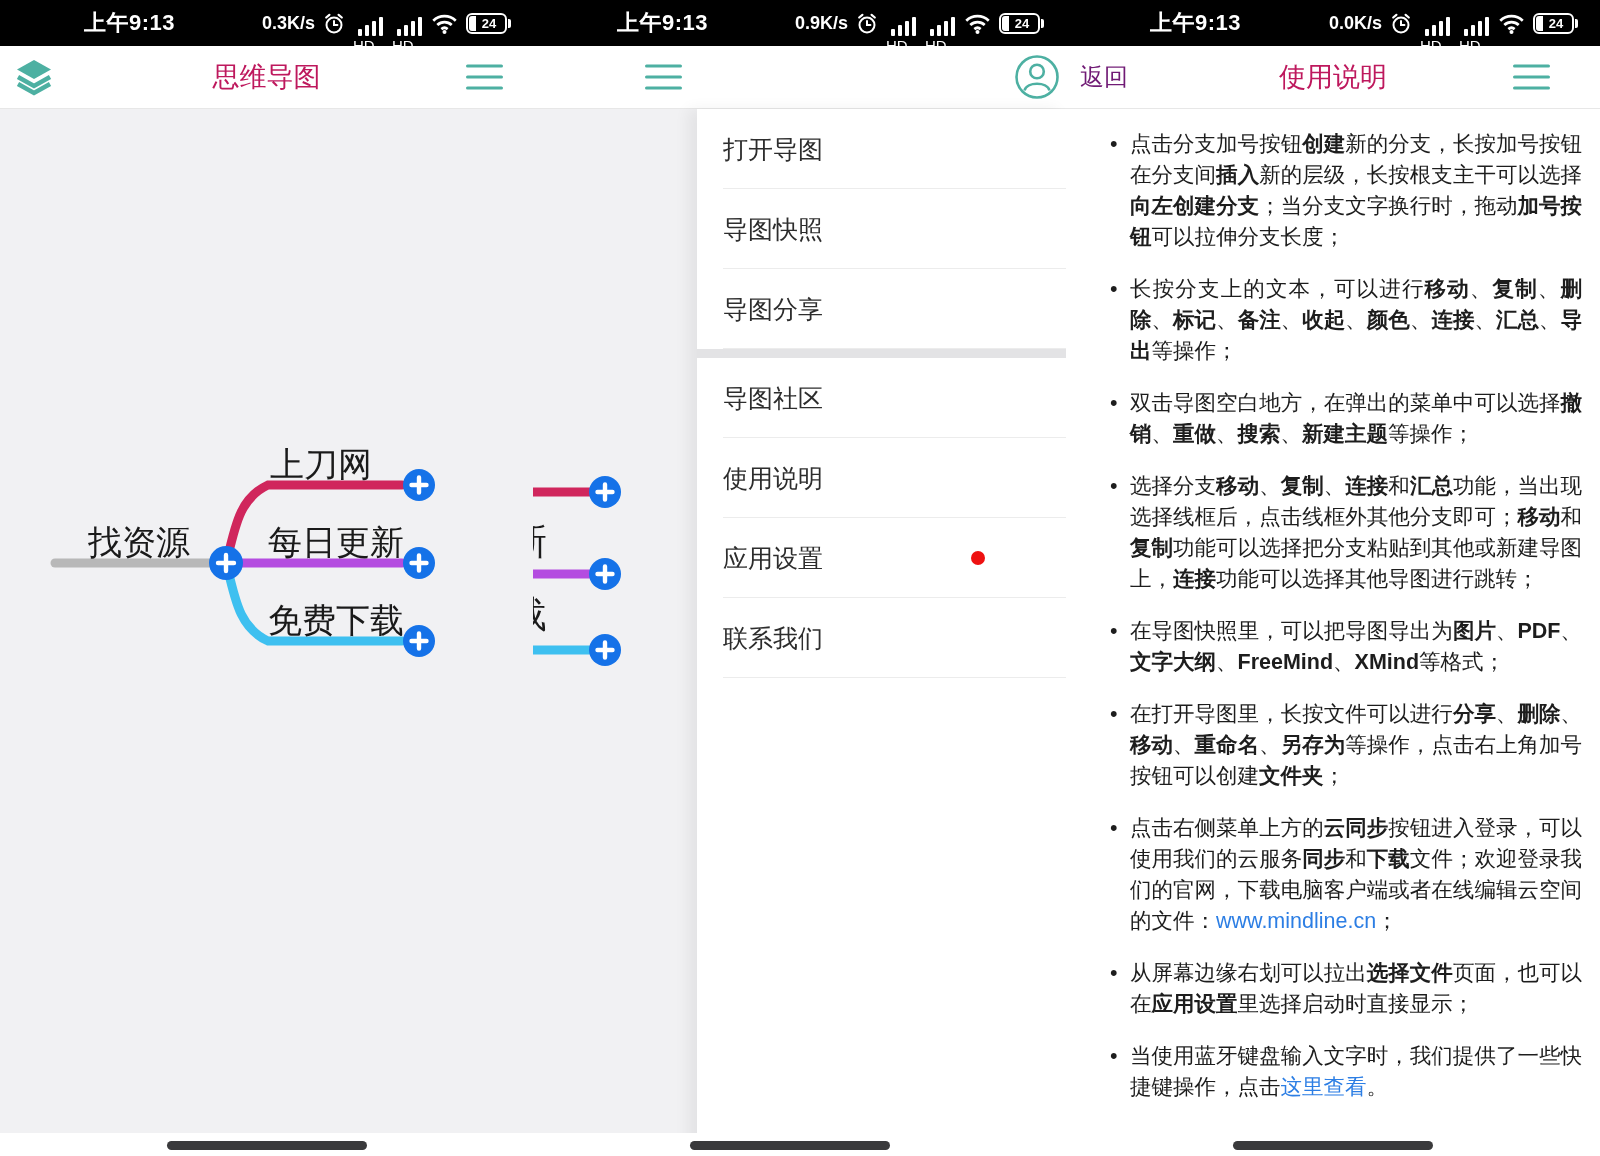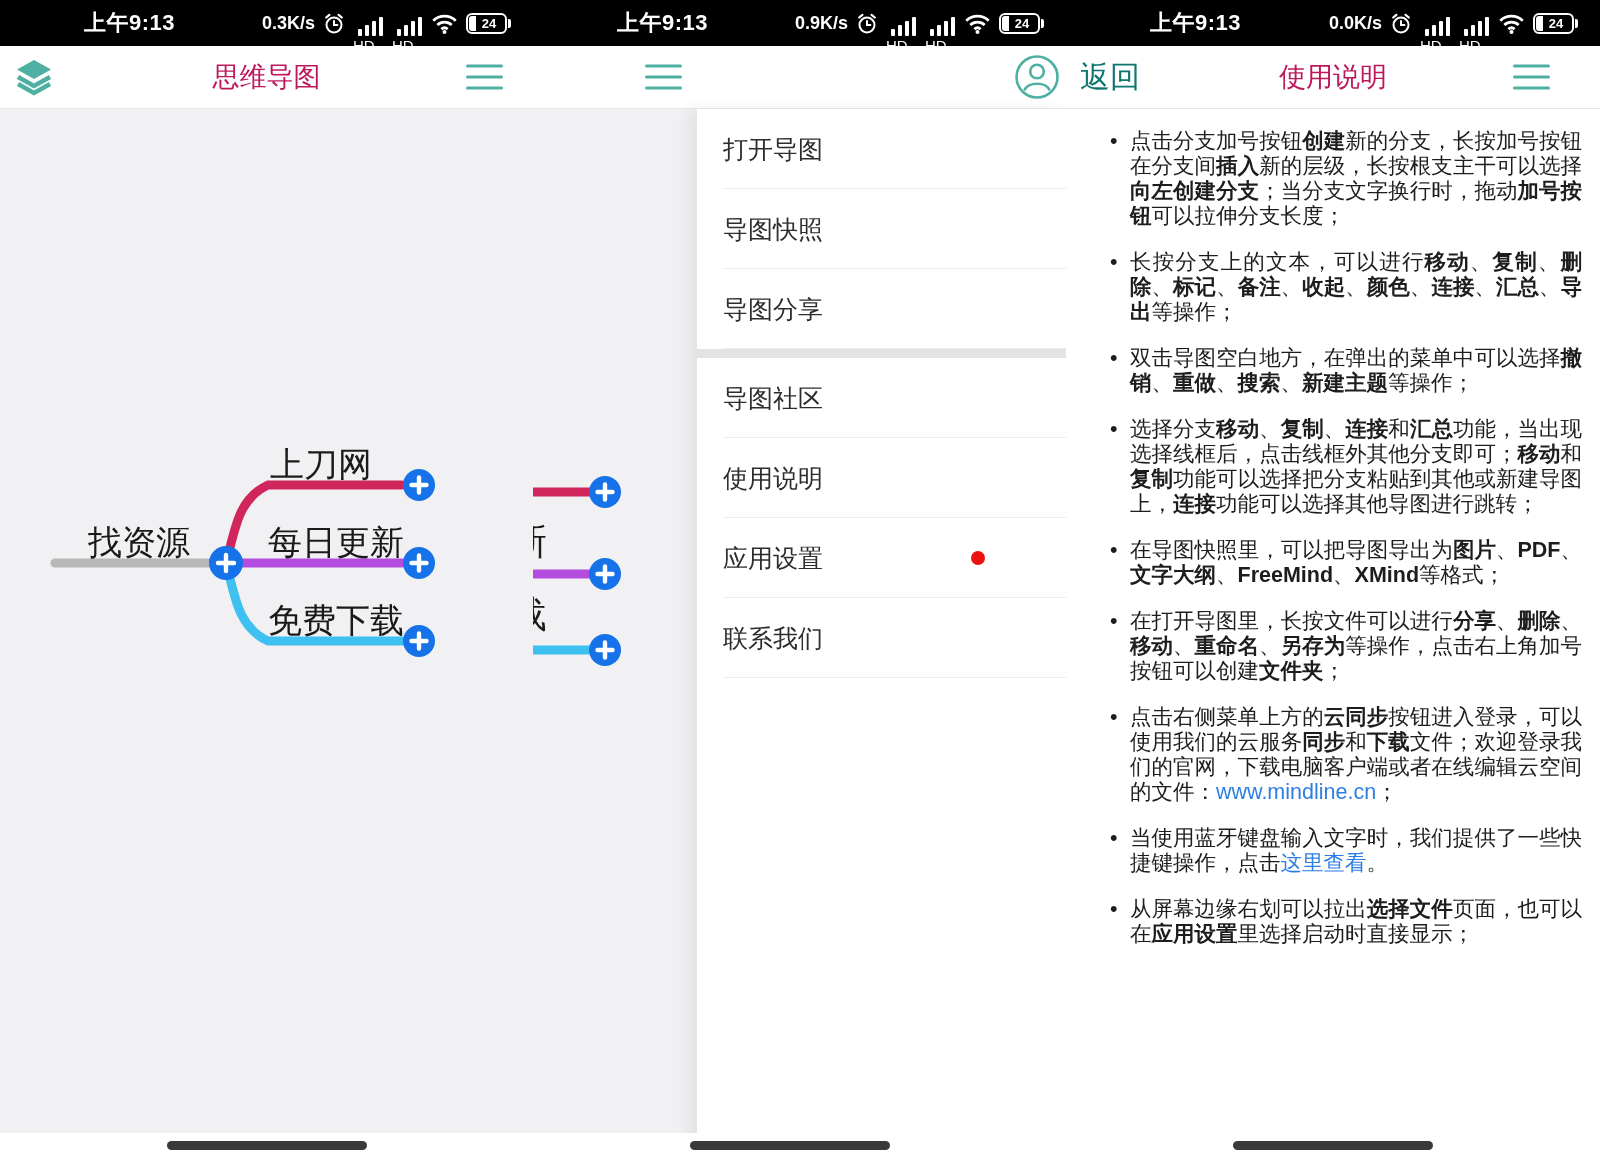--- a/index.html
+++ b/index.html
@@ -27,21 +27,21 @@
   .battery .fill{position:absolute;left:1px;top:1px;bottom:1px;width:7px;background:#fff;border-radius:3px 0 0 3px;}
   .battery .num{font-size:13px;font-weight:700;color:#fff;margin-left:5px;}
 
   
   .appheader{height:62px;background:#fff;position:relative;border-bottom:1px solid #e7e7e7;}
   .title{position:absolute;left:50%;top:50%;transform:translate(-50%,-50%);
          font-size:27px;color:#be185d;white-space:nowrap;}
   .hamburger{position:absolute;top:50%;transform:translateY(-50%);width:37px;cursor:pointer;}
   .hamburger span{display:block;height:3px;background:#4db0a2;border-radius:2px;margin:8px 0;}
   .backlink{position:absolute;left:14px;top:50%;transform:translateY(-50%);
-            font-size:30px;color:#0f766e;cursor:pointer;}
+            font-size:24px;color:#701a75;cursor:pointer;}
 
   
   .map-area{position:absolute;top:109px;left:0;right:0;bottom:23px;background:#f1f1f3;}
   .map-label{position:absolute;font-size:34px;color:#1a1a1a;white-space:nowrap;cursor:pointer;}
 
   
   .navstrip{position:absolute;bottom:0;left:0;right:0;height:23px;background:#fff;}
   .gesturebar{position:absolute;bottom:6px;left:50%;transform:translateX(-50%);
               width:200px;height:9px;border-radius:5px;background:#3a3a3c;cursor:pointer;}
 
@@ -53,21 +53,21 @@
             font-size:25px;color:#2d2d2d;cursor:pointer;background:#fff;}
   .menu-row::after{content:'';position:absolute;bottom:0;left:26px;right:0;height:1px;background:#ececec;}
   .menu-band{height:9px;background:#e3e3e5;}
   .badge-dot{position:absolute;left:274px;top:50%;transform:translateY(-50%);
              width:14px;height:14px;border-radius:50%;background:#ee1111;}
 
   
   .help{position:absolute;top:109px;left:0;right:0;bottom:23px;background:#fff;overflow:hidden;}
   .help ul{margin:0;padding:20px 0 0 42px;list-style:none;}
   .help li{position:relative;width:452px;padding-left:22px;box-sizing:content-box;
-           font-size:21.5px;line-height:25px;color:#1d1d1d;margin-bottom:21px;text-align:justify;}
+           font-size:21.5px;line-height:31px;color:#1d1d1d;margin-bottom:21px;text-align:justify;}
   .help li::before{content:'•';position:absolute;left:2px;top:0;color:#1d1d1d;}
   .help .b{font-weight:700;}
   .help .link{color:#2c7ee4;text-decoration:none;cursor:pointer;}
   svg text{font-family:"Liberation Sans","DejaVu Sans",sans-serif;}
 </style>
 </head>
 <body>
 
 <div class="screen" id="s1">
   <div class="statusbar">
@@ -305,21 +305,21 @@
 
   <div class="help">
     <ul>
         <li><span>点击分支加号按钮</span><span class="b">创建</span><span>新的分支，长按加号按钮在分支间</span><span class="b">插入</span><span>新的层级，长按根支主干可以选择</span><span class="b">向左创建分支</span><span>；当分支文字换行时，拖动</span><span class="b">加号按钮</span><span>可以拉伸分支长度；</span></li>
         <li><span>长按分支上的文本，可以进行</span><span class="b">移动</span><span>、</span><span class="b">复制</span><span>、</span><span class="b">删除</span><span>、</span><span class="b">标记</span><span>、</span><span class="b">备注</span><span>、</span><span class="b">收起</span><span>、</span><span class="b">颜色</span><span>、</span><span class="b">连接</span><span>、</span><span class="b">汇总</span><span>、</span><span class="b">导出</span><span>等操作；</span></li>
         <li><span>双击导图空白地方，在弹出的菜单中可以选择</span><span class="b">撤销</span><span>、</span><span class="b">重做</span><span>、</span><span class="b">搜索</span><span>、</span><span class="b">新建主题</span><span>等操作；</span></li>
         <li><span>选择分支</span><span class="b">移动</span><span>、</span><span class="b">复制</span><span>、</span><span class="b">连接</span><span>和</span><span class="b">汇总</span><span>功能，当出现选择线框后，点击线框外其他分支即可；</span><span class="b">移动</span><span>和</span><span class="b">复制</span><span>功能可以选择把分支粘贴到其他或新建导图上，</span><span class="b">连接</span><span>功能可以选择其他导图进行跳转；</span></li>
         <li><span>在导图快照里，可以把导图导出为</span><span class="b">图片</span><span>、</span><span class="b">PDF</span><span>、</span><span class="b">文字大纲</span><span>、</span><span class="b">FreeMind</span><span>、</span><span class="b">XMind</span><span>等格式；</span></li>
         <li><span>在打开导图里，长按文件可以进行</span><span class="b">分享</span><span>、</span><span class="b">删除</span><span>、</span><span class="b">移动</span><span>、</span><span class="b">重命名</span><span>、</span><span class="b">另存为</span><span>等操作，点击右上角加号按钮可以创建</span><span class="b">文件夹</span><span>；</span></li>
         <li><span>点击右侧菜单上方的</span><span class="b">云同步</span><span>按钮进入登录，可以使用我们的云服务</span><span class="b">同步</span><span>和</span><span class="b">下载</span><span>文件；欢迎登录我们的官网，下载电脑客户端或者在线编辑云空间的文件：</span><a class="link" href="#">www.mindline.cn</a><span>；</span></li>
+        <li><span>从屏幕边缘右划可以拉出</span><span class="b">选择文件</span><span>页面，也可以在</span><span class="b">应用设置</span><span>里选择启动时直接显示；</span></li>
         <li><span>当使用蓝牙键盘输入文字时，我们提供了一些快捷键操作，点击</span><a class="link" href="#">这里查看</a><span>。</span></li>
-        <li><span>从屏幕边缘右划可以拉出</span><span class="b">选择文件</span><span>页面，也可以在</span><span class="b">应用设置</span><span>里选择启动时直接显示；</span></li>
       </ul>
   </div>
 
   <div class="navstrip">
       <span class="gesturebar"></span>
     </div>
 </div>
 
 </body></html>

